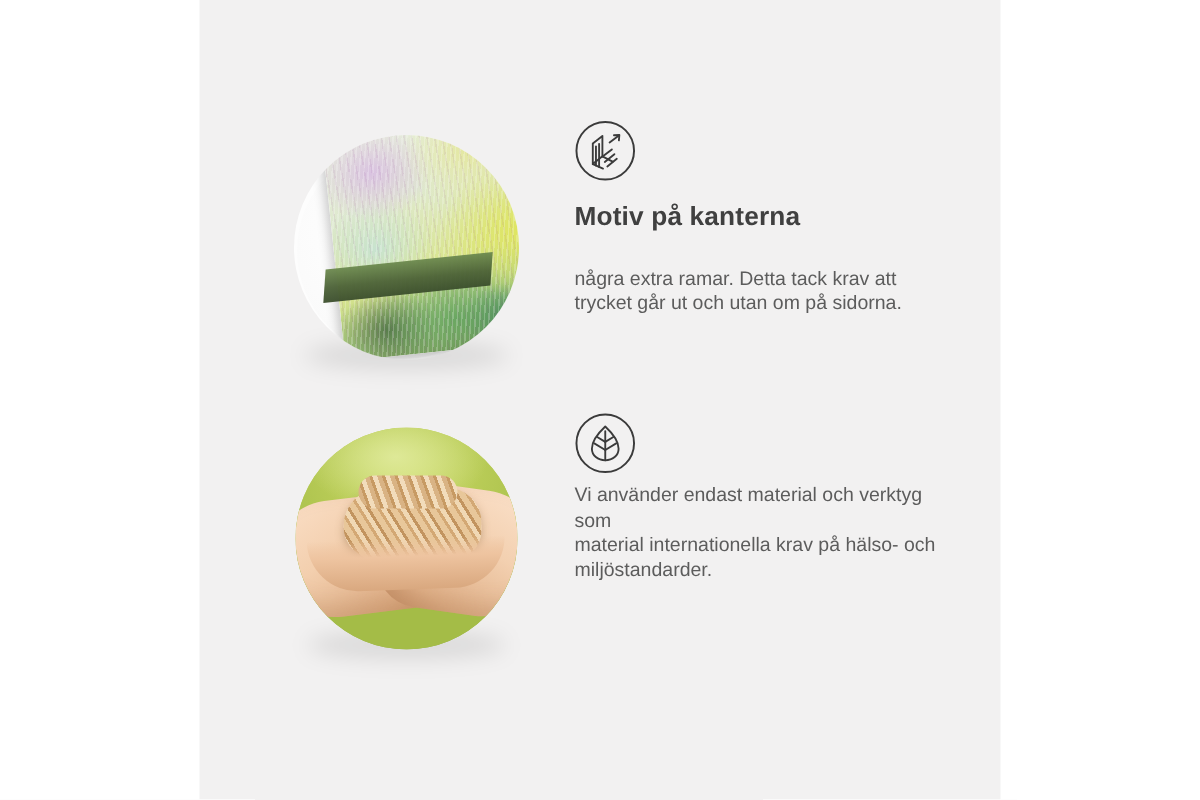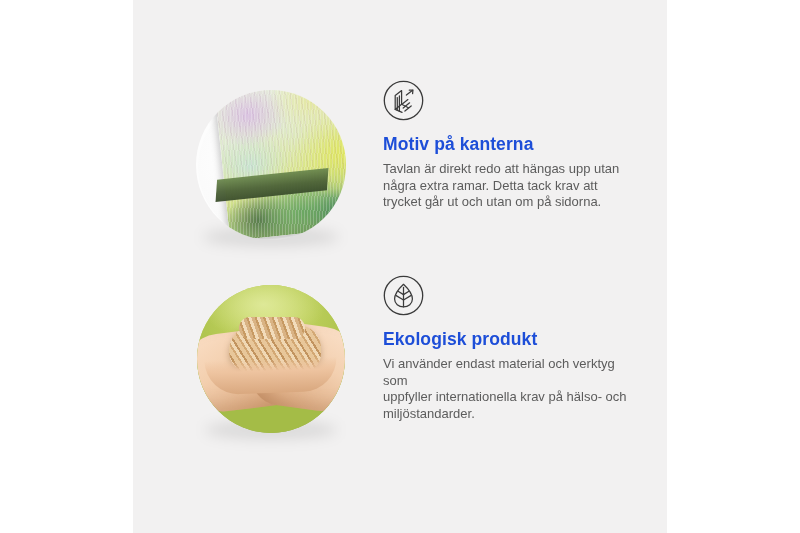--- a/index.html
+++ b/index.html
@@ -219,21 +219,21 @@
     height: 41px;
     display: block;
   }
   .icon-badge svg { display: block; }
 
   .feature-title {
     margin: 13px 0 0 0;
     font-size: 17.5px;
     font-weight: 600;
     letter-spacing: 0.1px;
-    color: #1d4ed8;
+    color: #404040;
     line-height: 1.2;
   }
   .feature-desc {
     margin: 6px 0 0 0;
     font-size: 13px;
     line-height: 16.5px;
     color: #5c5c5c;
     max-width: 258px;
   }
   .feature-desc br { line-height: inherit; }
@@ -272,21 +272,21 @@
               <path d="M18.7 24.4 L24.9 19.6"></path>
               <path d="M20.2 28.0 L26.6 22.8"></path>
               <path d="M21.9 31.0 L28.2 25.9"></path>
               <path d="M23.4 15.0 L29.6 10.3"></path>
               <path d="M26.3 10.2 L29.9 10.0 L29.6 13.6"></path>
             </g>
           </svg>
         </span>
         <h2 class="feature-title">Motiv på kanterna</h2>
         <p class="feature-desc">
-          <span>Tavlan är direkt redo att hängas upp utan</span><br>
+          <br>
           <span>några extra ramar. Detta tack krav att</span><br>
           <span>trycket går ut och utan om på sidorna.</span>
         </p>
       </div>
     </div>
 
     <div class="feature feature--eco">
 
       <div class="media-shadow media-shadow--eco"></div>
 
@@ -307,23 +307,22 @@
             <g fill="none" stroke="#3b3b3b" stroke-width="1.25" stroke-linecap="round" stroke-linejoin="round">
               <path d="M20.5 9.3 C26.6 15.0 29.4 20.0 29.4 24.1 C29.4 28.7 25.4 31.9 20.5 31.9 C15.6 31.9 11.6 28.7 11.6 24.1 C11.6 20.0 14.4 15.0 20.5 9.3 Z"></path>
               <path d="M20.5 12.4 L20.5 31.8"></path>
               <path d="M20.5 19.6 L15.1 16.3"></path>
               <path d="M20.5 19.6 L25.9 16.3"></path>
               <path d="M20.5 25.0 L13.2 20.6"></path>
               <path d="M20.5 25.0 L27.8 20.6"></path>
             </g>
           </svg>
         </span>
-        <h2 class="feature-title">Ekologisk produkt</h2>
         <p class="feature-desc">
           <span>Vi använder endast material och verktyg som</span><br>
-          <span>uppfyller internationella krav på hälso- och</span><br>
+          <span>material internationella krav på hälso- och</span><br>
           <span>miljöstandarder.</span>
         </p>
       </div>
     </div>
 
   </div>
 </div>
 
 </body></html>

